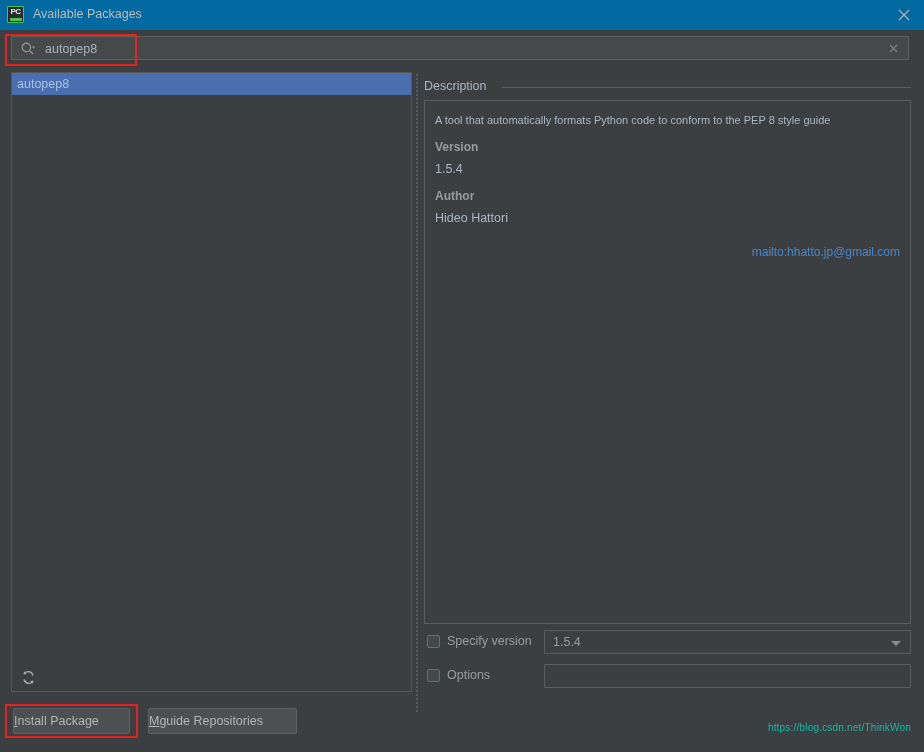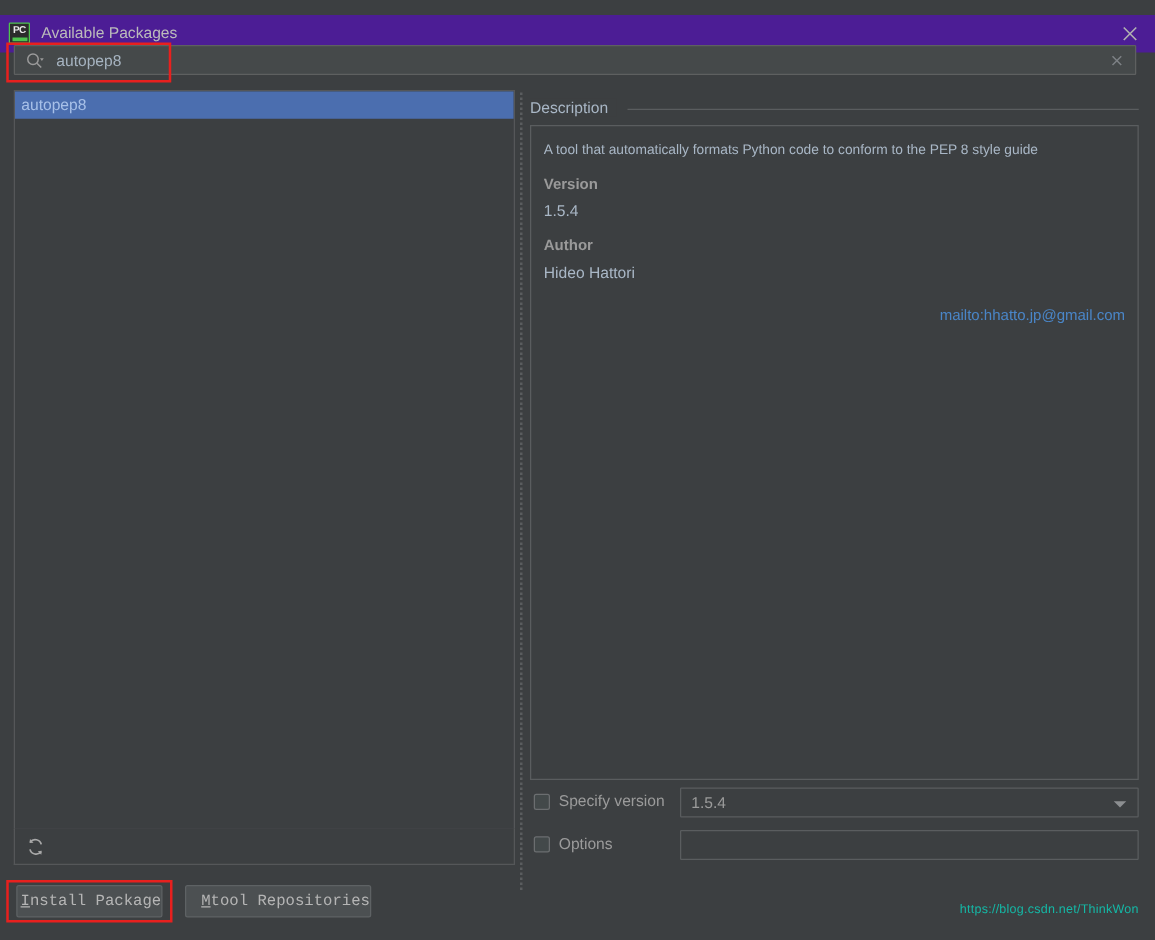--- a/index.html
+++ b/index.html
@@ -14,23 +14,23 @@
     font-family: "Liberation Sans", sans-serif;
     font-size: 12px;
     color: #a9b7c6;
     position: relative;
     -webkit-font-smoothing: antialiased;
   }
 
   
   .titlebar {
     position: absolute;
-    left: 0; top: 12px;
+    left: 0; top: 0;
     width: 924px; height: 30px;
-    background: #4c1d95;
+    background: #0369a1;
   }
   .app-icon {
     position: absolute;
     left: 7px; top: 6px;
     width: 17px; height: 17px;
     border: 1.5px solid #4ec44e;
     box-sizing: border-box;
     background: #2b2b2b;
     border-radius: 1px;
   }
@@ -275,23 +275,22 @@
   .btn {
     position: absolute;
     height: 26px;
     background: #4c5052;
     border: 1px solid #5e6264;
     box-sizing: border-box;
     border-radius: 2px;
     color: #b5b5b5;
     font-size: 12.5px;
     line-height: 24px;
-    text-align: right;
-    cursor: pointer;
-    font-family: Liberation Mono, monospace;
+    text-align: left;
+    cursor: pointer;
   }
   .btn-install { left: 13px; top: 708px; width: 117px; }
   .btn-manage  { left: 148px; top: 708px; width: 149px; }
   .mn { text-decoration: underline; }
   .red-box-install {
     position: absolute;
     left: 5px; top: 704px;
     width: 133px; height: 34px;
     border: 2px solid #e8201e;
     box-sizing: border-box;
@@ -547,17 +546,17 @@
   <div class="cb-label">Options</div>
   <div class="field-box">
     <div class="field-value"></div>
   </div>
 </div>
 
 <div class="btn btn-install">
   <span class="mn">I</span><span>nstall Package</span>
 </div>
 <div class="btn btn-manage">
-  <span class="mn">M</span><span>tool Repositories</span>
+  <span class="mn">M</span><span>guide Repositories</span>
 </div>
 <div class="red-box-install"></div>
 
 <div class="watermark">https://blog.csdn.net/ThinkWon</div>
 
 </body></html>

